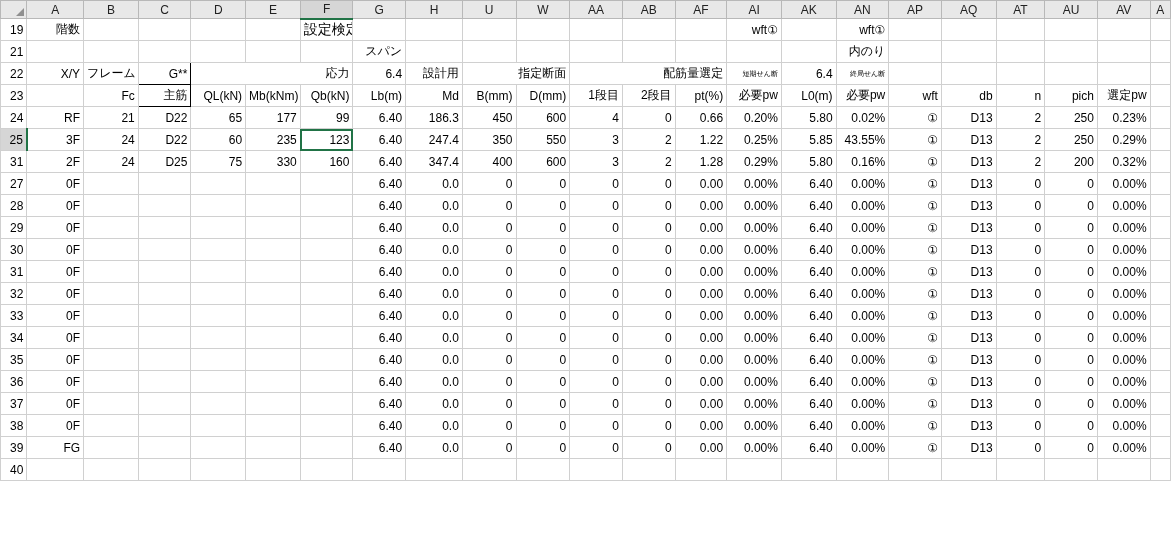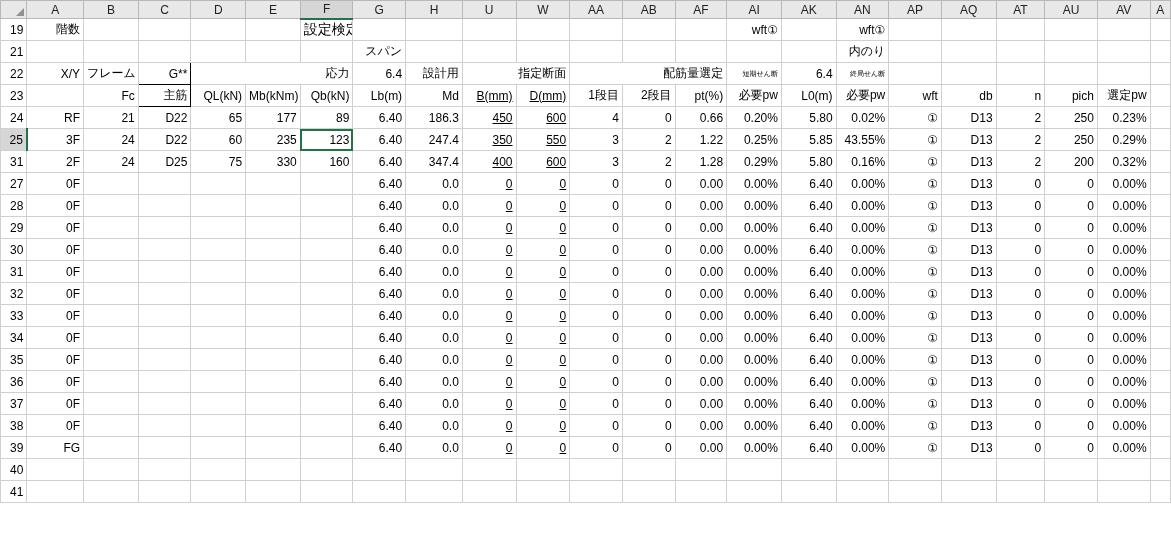--- a/index.html
+++ b/index.html
@@ -72,21 +72,21 @@
     border-right: 2px solid #217346 !important;
   }
   
   .cyan   { background: #ccffff; }
   .yellow { background: #ffffcc; }
   .cream  { background: #fdf8e3; }
   .pink   { background: #fde3e8; margin-top: 11px; }
   .gray   { background: #e4e4e4; }
   .dark   { background: #808080; color:#fff; font-weight:bold; text-align:center; }
   .bold   { font-weight: bold; }
-  .blue   { color: #0000ff; text-decoration: underline; }
+  .blue   { color: #0000ff; }
   .small  { font-size: 14px; }
   .xsmall { font-size: 7px; }
   .ctr    { text-align: center; }
   .lft    { text-align: left; }
   .rgt    { text-align: right; }
   .box-b  { border: 1px solid #000 !important; }
   .selbox { outline: 2px solid #217346; outline-offset: -2px; margin-left: 15px; }
   .emptyrow td { border-color: #d0d0d0; }
 </style>
 </head>
@@ -251,21 +251,21 @@
 
   </tbody>
       <tbody id="data-rows">
         <tr>
           <td class="rowhead">24</td>
           <td class="rgt">RF</td>
           <td class="cyan ctr">21</td>
           <td class="cyan ctr">D22</td>
           <td class="cyan rgt">65</td>
           <td class="cyan rgt">177</td>
-          <td class="cyan rgt">89</td>
+          <td class="cyan rgt">99</td>
           <td class="rgt">6.40</td>
           <td class="cream rgt">186.3</td>
           <td class="yellow rgt bold blue">450</td>
           <td class="yellow rgt bold blue">600</td>
           <td class="yellow ctr bold">4</td>
           <td class="yellow ctr bold">0</td>
           <td class="pink rgt">0.66</td>
           <td class="cream rgt">0.20%</td>
           <td class="cream rgt">5.80</td>
           <td class="cream rgt">0.02%</td>
@@ -673,40 +673,15 @@
     <td></td>
     <td></td>
     <td></td>
     <td></td>
     <td></td>
     <td></td>
     <td></td>
     <td></td>
   </tr>
 
-  <tr class="emptyrow">
-    <td class="rowhead">41</td>
-    <td></td>
-    <td></td>
-    <td></td>
-    <td></td>
-    <td></td>
-    <td></td>
-    <td></td>
-    <td></td>
-    <td></td>
-    <td></td>
-    <td></td>
-    <td></td>
-    <td></td>
-    <td></td>
-    <td></td>
-    <td></td>
-    <td></td>
-    <td></td>
-    <td></td>
-    <td></td>
-    <td></td>
-    <td></td>
-  </tr>
 </tbody>
     </table>
 </div>
 
 </body></html>

